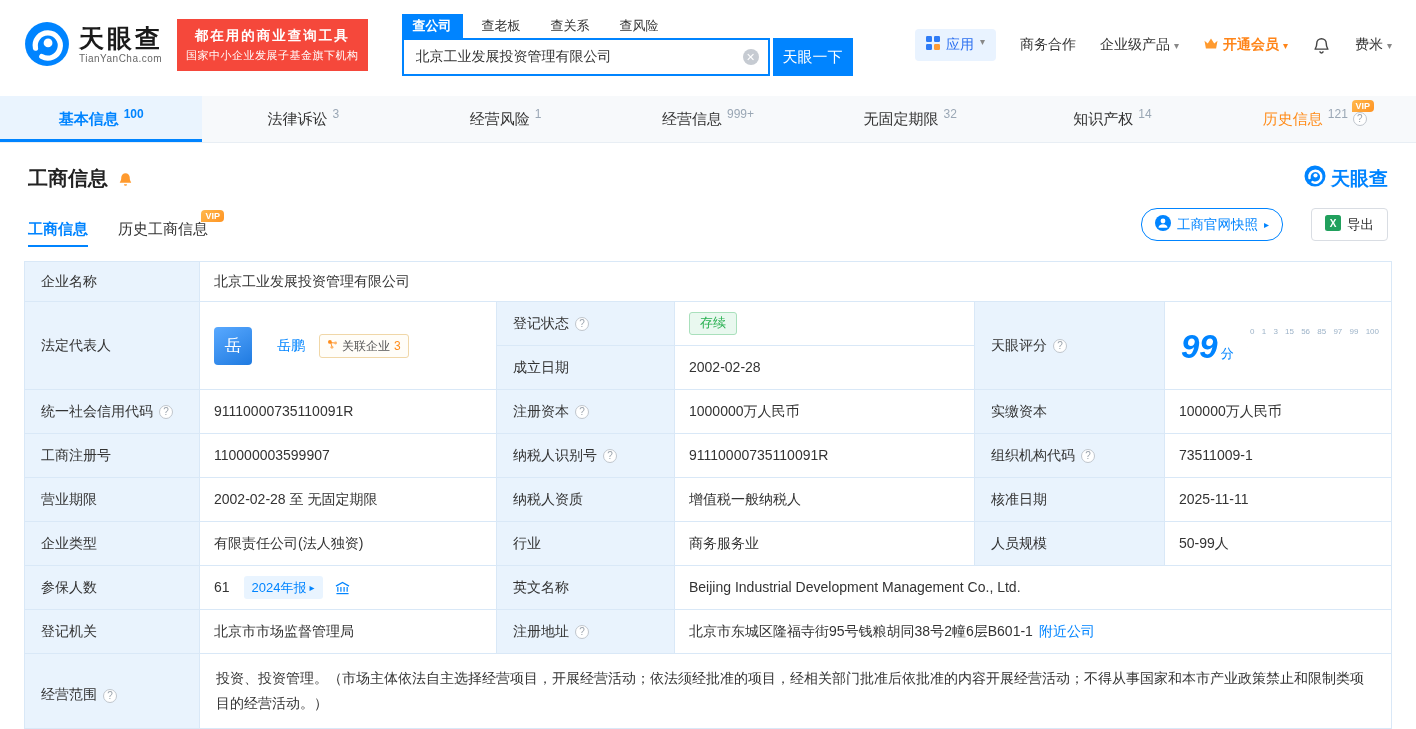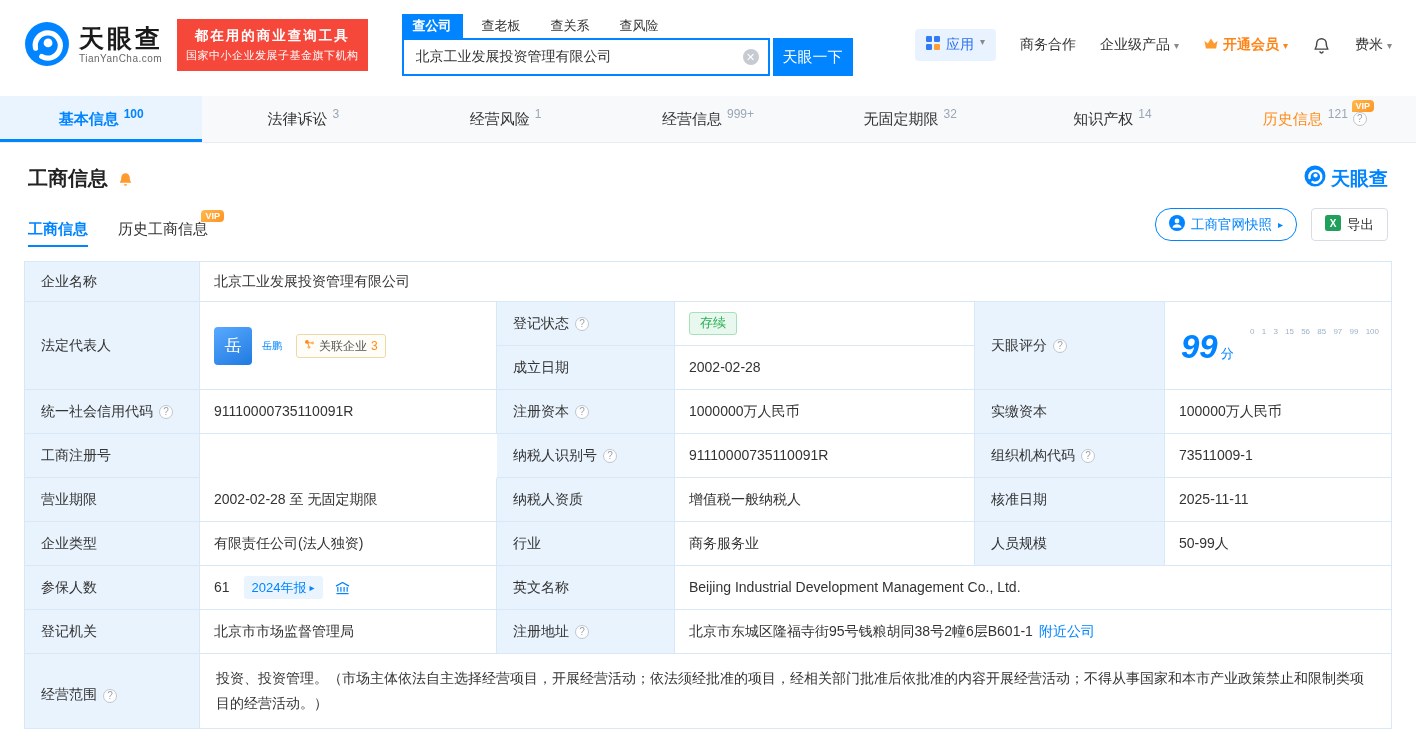--- a/index.html
+++ b/index.html
@@ -48,34 +48,34 @@
   .content{padding:20px 24px 30px}
   .section-head{display:flex;align-items:center;margin:2px 4px 16px}
   .section-title{font-size:20px;font-weight:bold;color:#222}
   .sub-bell{margin-left:9px;display:flex;cursor:pointer}
   .brand-right{margin-left:auto;display:flex;align-items:center;gap:5px;color:#0084ff;font-weight:bold;font-size:19px}
   .subtab-row{display:flex;align-items:flex-end;margin-bottom:0;border-bottom:0;padding:0 4px 10px}
   .subtabs{display:flex;gap:30px}
   .subtab{font-size:15px;color:#333;padding:10px 0 8px;cursor:pointer;position:relative}
   .subtab.active{color:#0084ff;font-weight:bold;box-shadow:inset 0 -2px 0 #0084ff}
   .subtab .vip-chip{position:absolute;top:0;right:-16px}
-  .actions{margin-left:auto;display:flex;gap:14px;padding-bottom:6px}
+  .actions{margin-left:auto;display:flex;gap:28px;padding-bottom:6px}
   .snapshot-btn{display:flex;align-items:center;gap:6px;border:1px solid #0084ff;color:#0084ff;border-radius:16px;padding:6px 13px;background:#fff;font-size:13.5px;cursor:pointer;font-family:inherit}
   .export-btn{display:flex;align-items:center;gap:6px;border:1px solid #d9dde3;color:#333;border-radius:4px;padding:6px 13px;background:#fff;font-size:13.5px;cursor:pointer;font-family:inherit}
   .arrow-r{font-size:10px}
 
   
   .info-table{display:grid;grid-template-columns:175px 297px 178px 300px 190px 1fr;grid-template-rows:40px repeat(8,44px) auto;border-top:1px solid #d9e8f7;border-left:1px solid #d9e8f7;margin-top:4px}
   .cell{border-right:1px solid #d9e8f7;border-bottom:1px solid #d9e8f7;padding:8px 14px;display:flex;align-items:center;gap:6px;background:#fff;font-size:14px;color:#333;line-height:1.5}
   .cell.label{background:#e9f3fd;padding-left:16px}
   .status-badge{background:#e9f8ef;color:#2ab052;border:1px solid #a9e0bc;border-radius:3px;padding:2px 10px;font-size:13px;line-height:1.3}
   .report-badge{background:#e9f4ff;color:#0084ff;border-radius:3px;padding:2px 8px;font-size:13px;cursor:pointer;display:inline-flex;align-items:center;gap:3px;margin-left:8px}
   .link{color:#0084ff;cursor:pointer}
   .avatar{width:38px;height:38px;border-radius:4px;background:linear-gradient(150deg,#59a9ff,#1f7ae0);color:#fff;font-size:17px;display:flex;align-items:center;justify-content:center;flex:none;cursor:pointer}
-  .rep-name{font-size:10px;margin-left:4px}
+  .rep-name{font-size:14px;margin-left:19px}
   .related-tag{display:inline-flex;align-items:center;gap:4px;border:1px solid #f0d7a8;border-radius:3px;padding:2px 7px;font-size:12px;color:#555;cursor:pointer;margin-left:8px;background:#fffdf8}
   .related-tag .cnt{color:#ff8c1a}
   .score-cell{justify-content:space-between;padding:4px 12px 2px 16px;cursor:pointer}
   .score-num{display:flex;align-items:baseline}
   .score-big{font-size:33px;font-weight:bold;color:#0084ff;font-style:italic}
   .score-unit{font-size:13px;color:#0084ff;margin-left:3px}
   .score-chart{width:132px;display:flex;flex-direction:row}
   .score-axis{font-size:8px;color:#9db3c8;word-spacing:5px;white-space:nowrap;margin-top:1px;padding-left:2px}
   .scope-cell{align-items:flex-end;padding:12px 16px;line-height:1.8}
   .bank-icon{margin-left:6px;display:flex}
@@ -334,20 +334,23 @@
       <div class="cell label" style="grid-area:4/5">
         <span>实缴资本</span>
       </div>
       <div class="cell" style="grid-area:4/6/5/7">
         <span>100000万人民币</span>
       </div>
 
       <div class="cell label" style="grid-area:5/1">
         <span>工商注册号</span>
       </div>
+      <div class="cell" style="grid-area:5/2">
+        <span>110000003599907</span>
+      </div>
       <div class="cell label" style="grid-area:5/3">
         <span>纳税人识别号</span>
         <span class="q">?</span>
       </div>
       <div class="cell" style="grid-area:5/4">
         <span>91110000735110091R</span>
       </div>
       <div class="cell label" style="grid-area:5/5">
         <span>组织机构代码</span>
         <span class="q">?</span>

